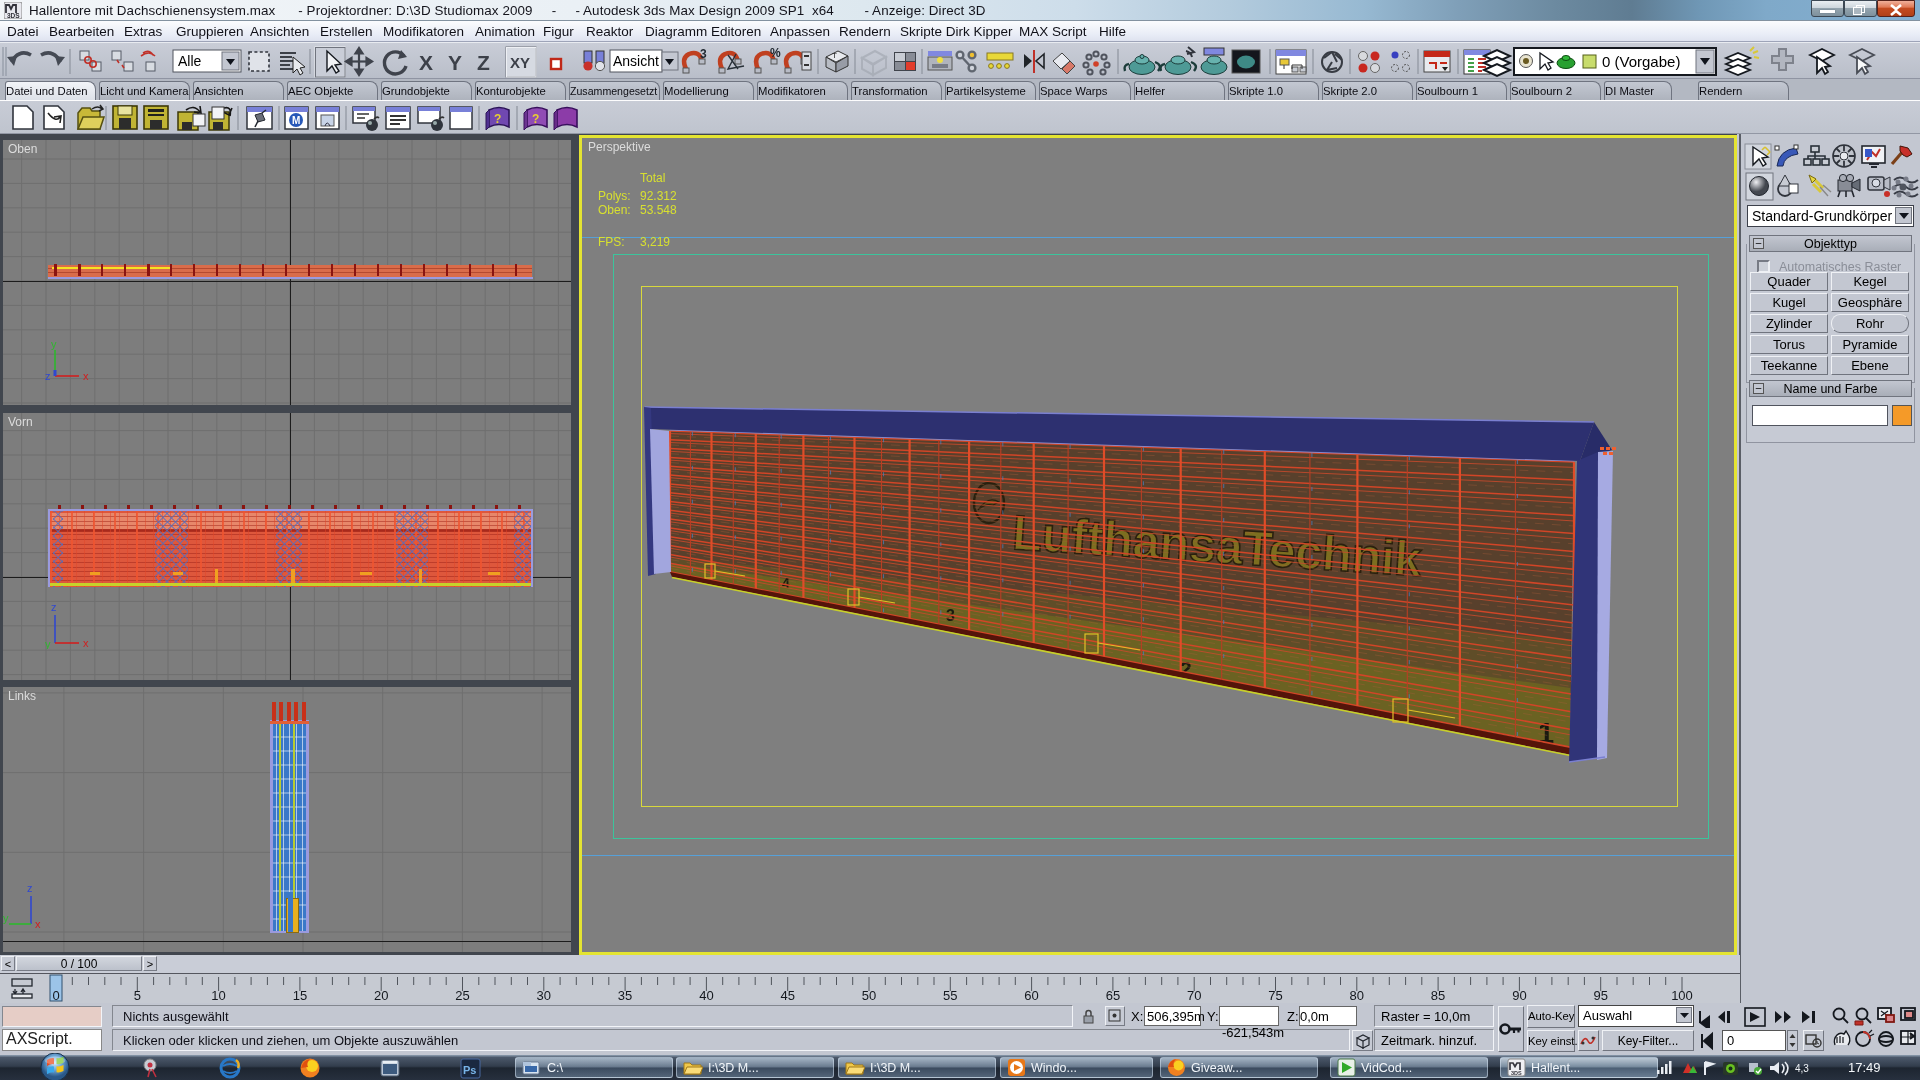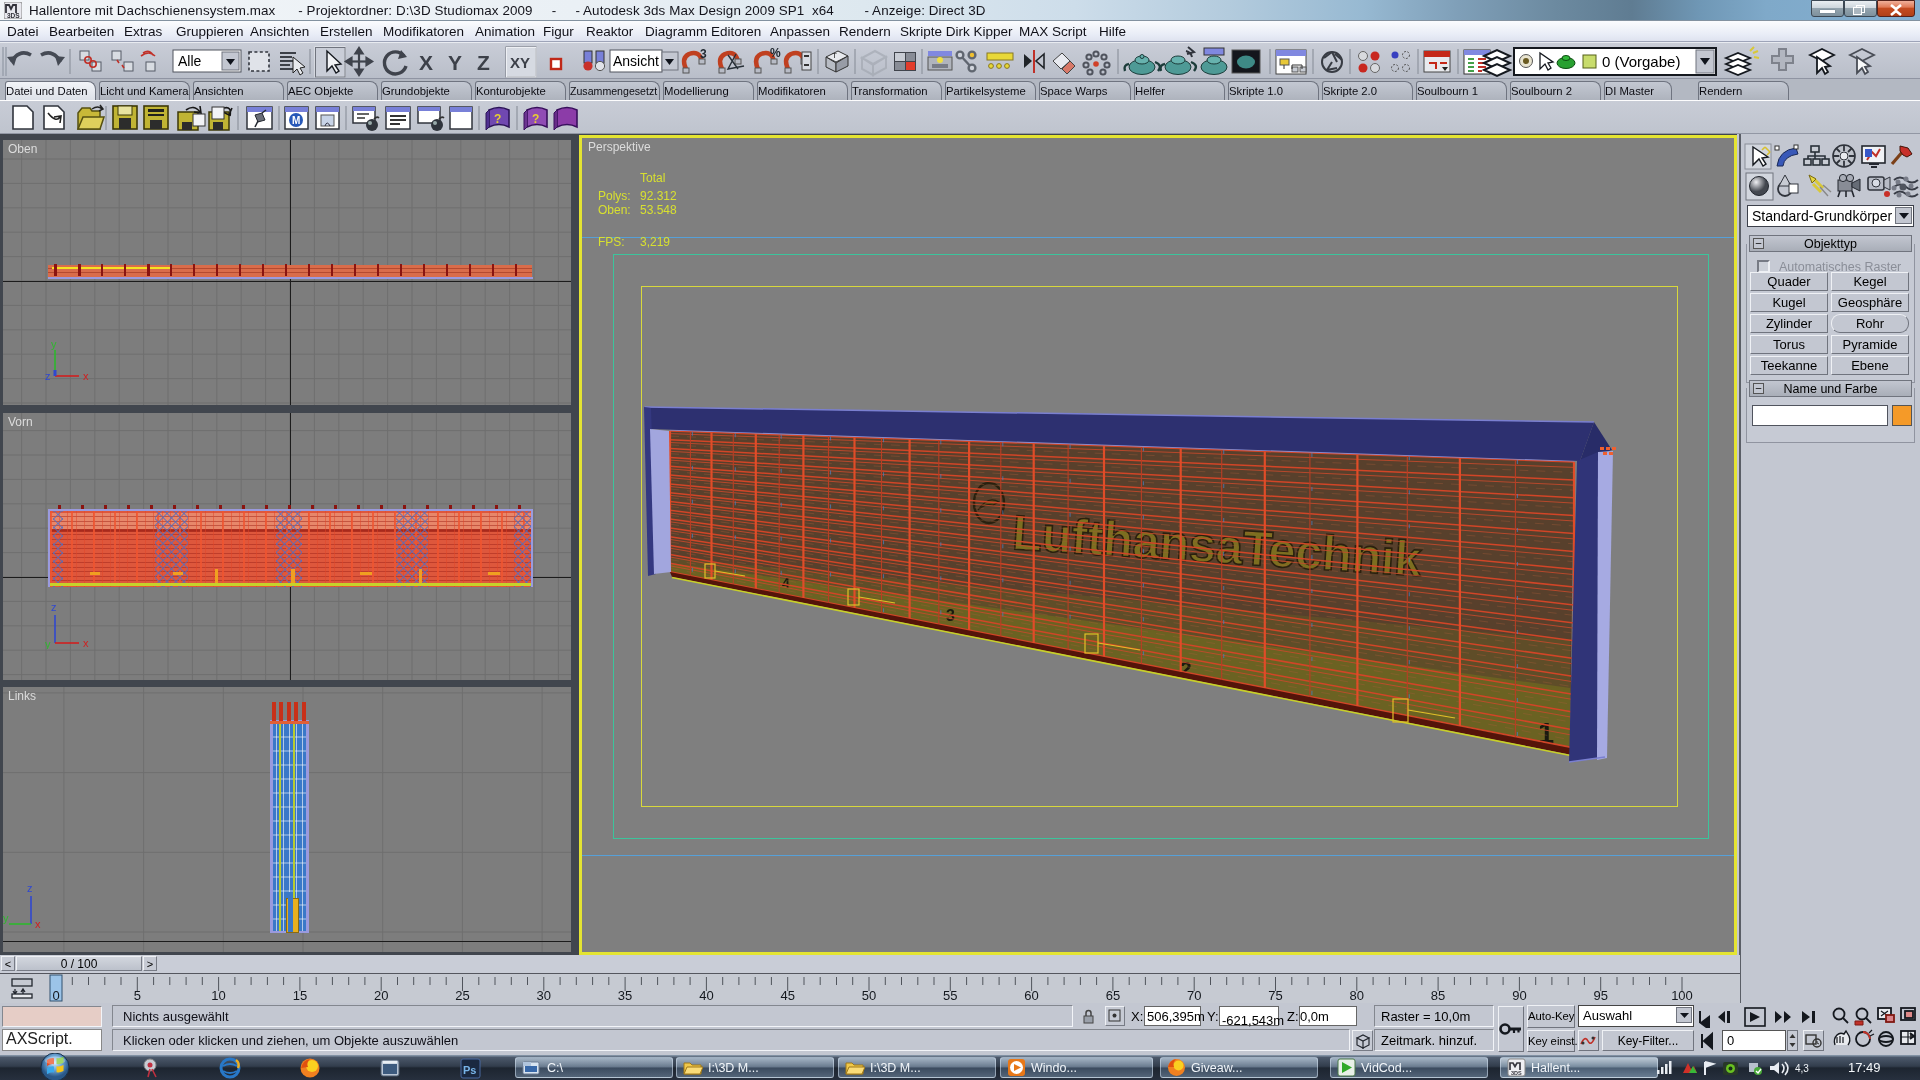--- a/index.html
+++ b/index.html
@@ -1111,21 +1111,21 @@
       <rect x="4" y="8" width="9" height="7" fill="#9aa0aa" stroke="#444"></rect>
       <path d="M6 8 v-3 a2.5 2.5 0 0 1 5 0 v3" fill="none" stroke="#444" stroke-width="1.5"></path>
     </svg>
   <div class="abs raised" style="left:1105px;top:3px;width:20px;height:20px;background:#c6cad4;"><svg width="18" height="18">
         <rect x="3" y="3" width="11" height="11" fill="none" stroke="#333"></rect>
         <circle cx="8.5" cy="8.5" r="2" fill="#333"></circle>
       </svg></div>
   <div class="abs" style="left:1131px;top:6px;font-size:13px;">X:</div>
   <div class="abs" style="left:1144px;top:3px;width:57px;height:20px;background:#fff;border:1px solid #666;font-size:13px;padding:2px 12px 0 2px;">506,395m</div>
   <div class="abs" style="left:1207px;top:6px;font-size:13px;">Y:</div>
-  <div class="abs" style="left:1219px;top:3px;width:60px;height:20px;background:#fff;border:1px solid #666;font-size:13px;padding:6px 0 0 2px;">-621,543m</div>
+  <div class="abs" style="left:1219px;top:3px;width:60px;height:20px;background:#fff;border:1px solid #666;font-size:13px;padding:18px 0 0 2px;">-621,543m</div>
   <div class="abs" style="left:1287px;top:6px;font-size:13px;">Z:</div>
   <div class="abs" style="left:1299px;top:3px;width:58px;height:20px;background:#fff;border:1px solid #666;font-size:13px;padding:2px 0 0 0;">0,0m</div>
   <div class="abs sunken" style="left:1374px;top:2px;width:120px;height:22px;font-size:13px;">
       <div style="padding:3px 0 0 6px;">Raster = 10,0m</div>
     </div>
   <div class="abs raised" style="left:1352px;top:27px;width:21px;height:21px;background:#c6cad4;"><svg width="20" height="20">
         <path d="M4 7 l6 -3 l6 3 l-6 3 z M4 7 v7 l6 3 v-7 z M16 7 v7 l-6 3 v-7 z" fill="none" stroke="#23272f" stroke-width="1.2"></path>
       </svg></div>
   <div class="abs sunken" style="left:1374px;top:26px;width:120px;height:22px;font-size:13px;">
       <div style="padding:3px 0 0 6px;">Zeitmark. hinzuf.</div>

